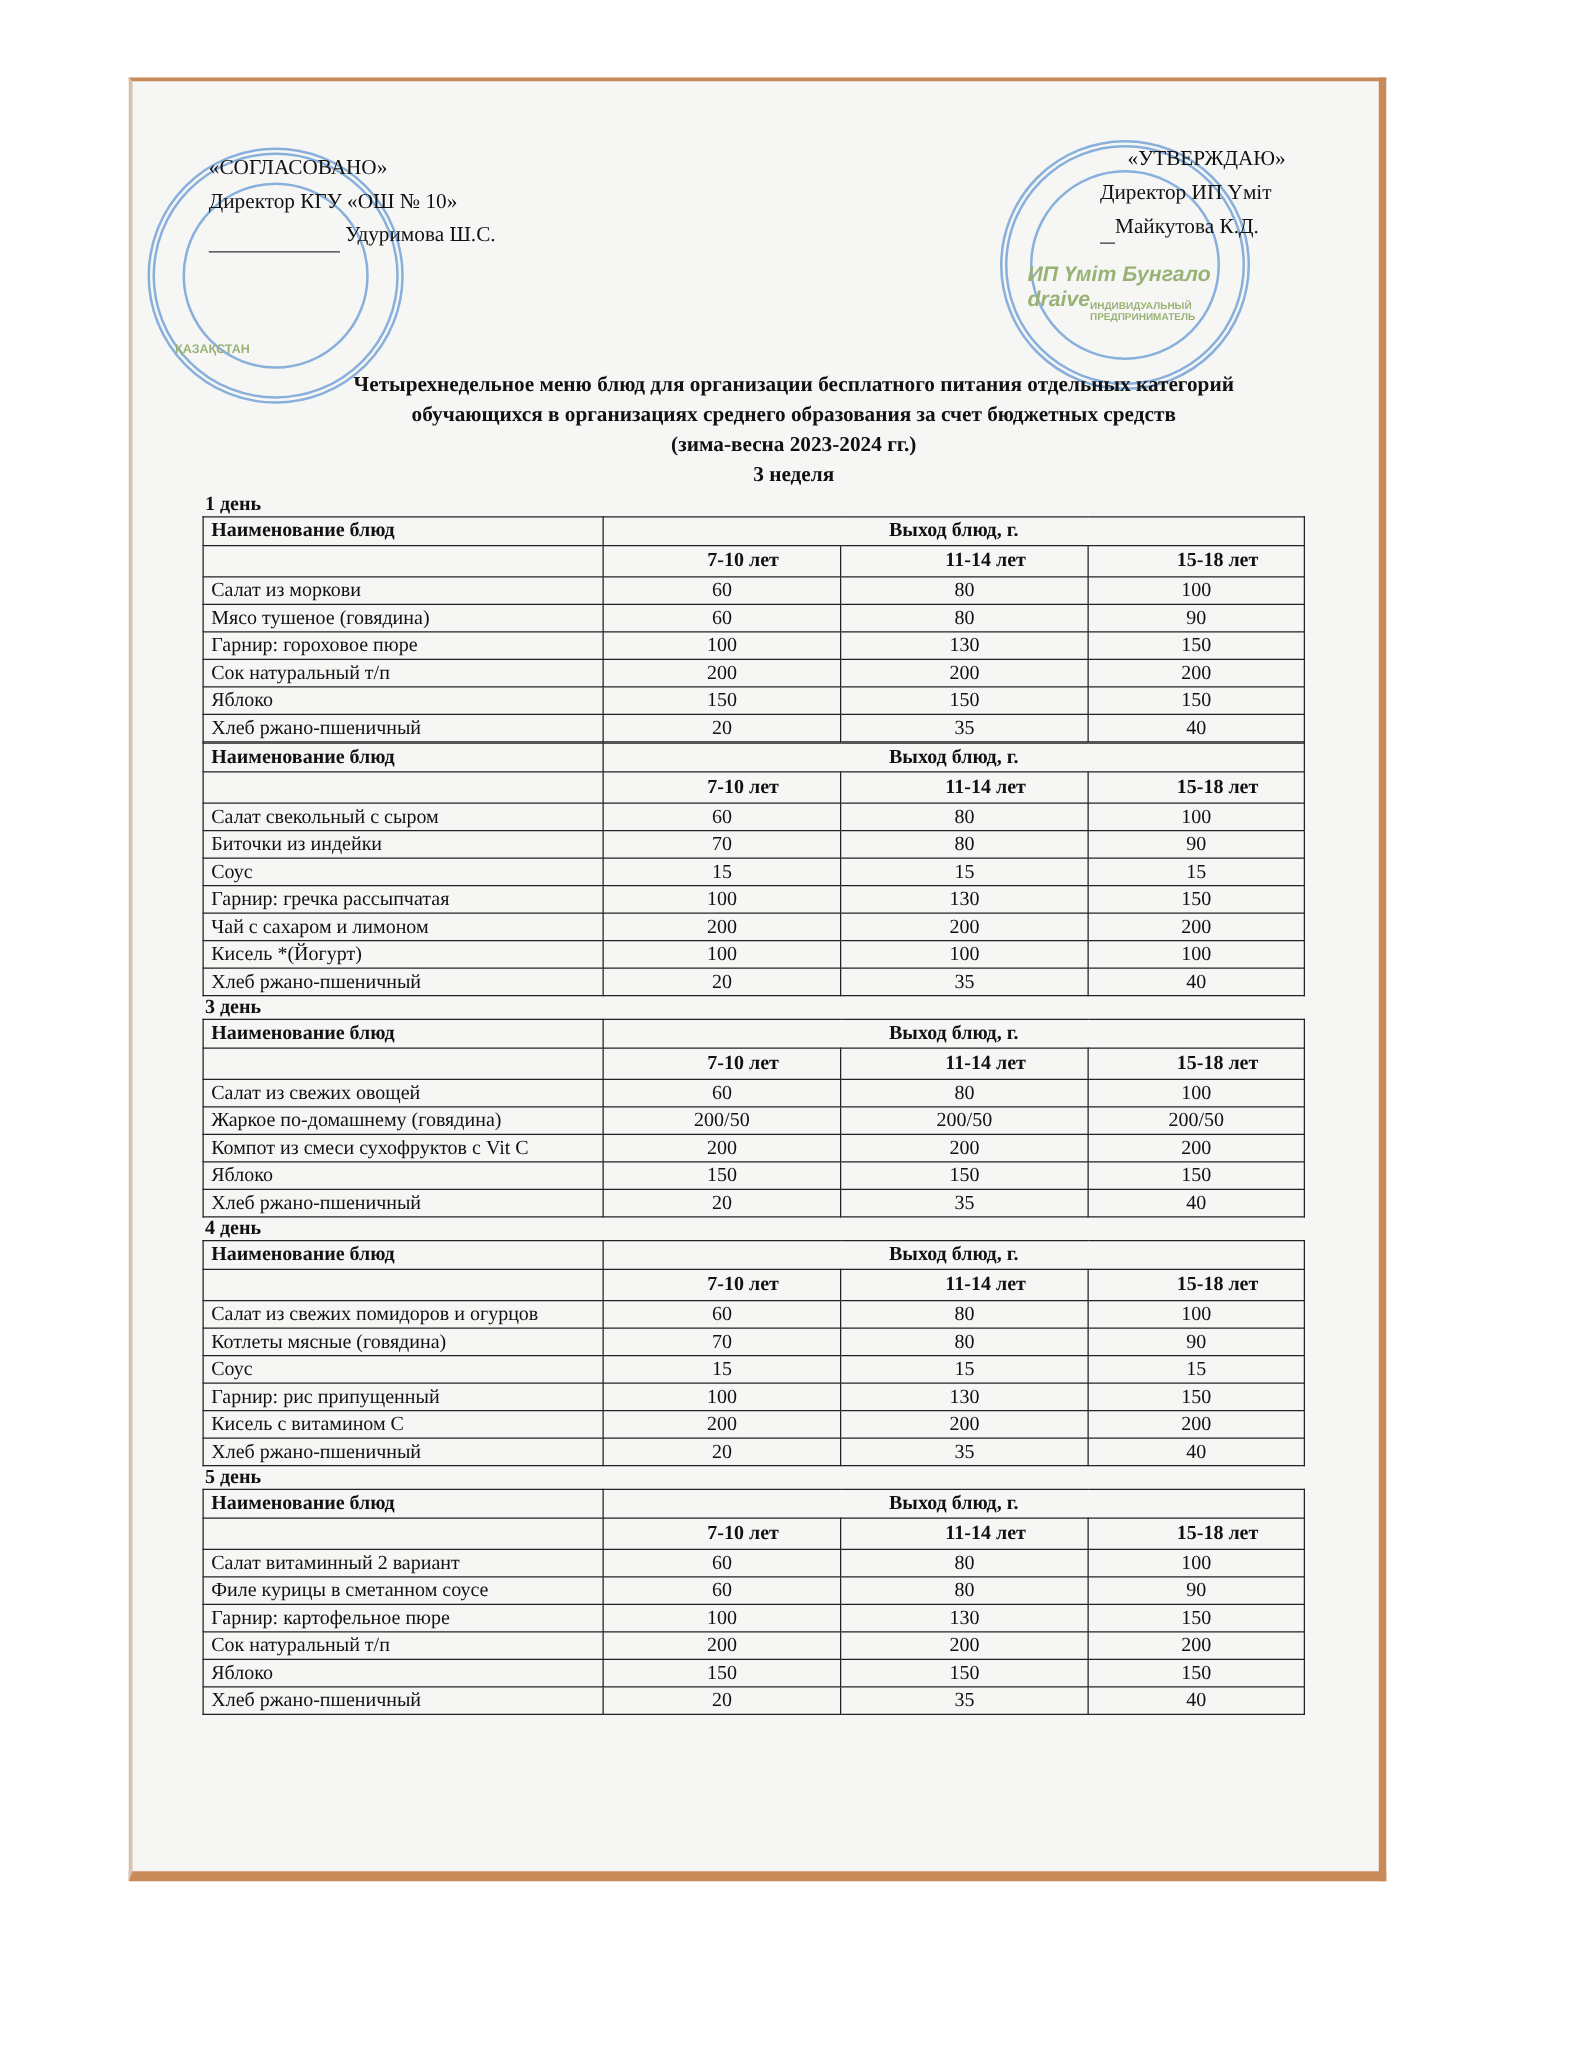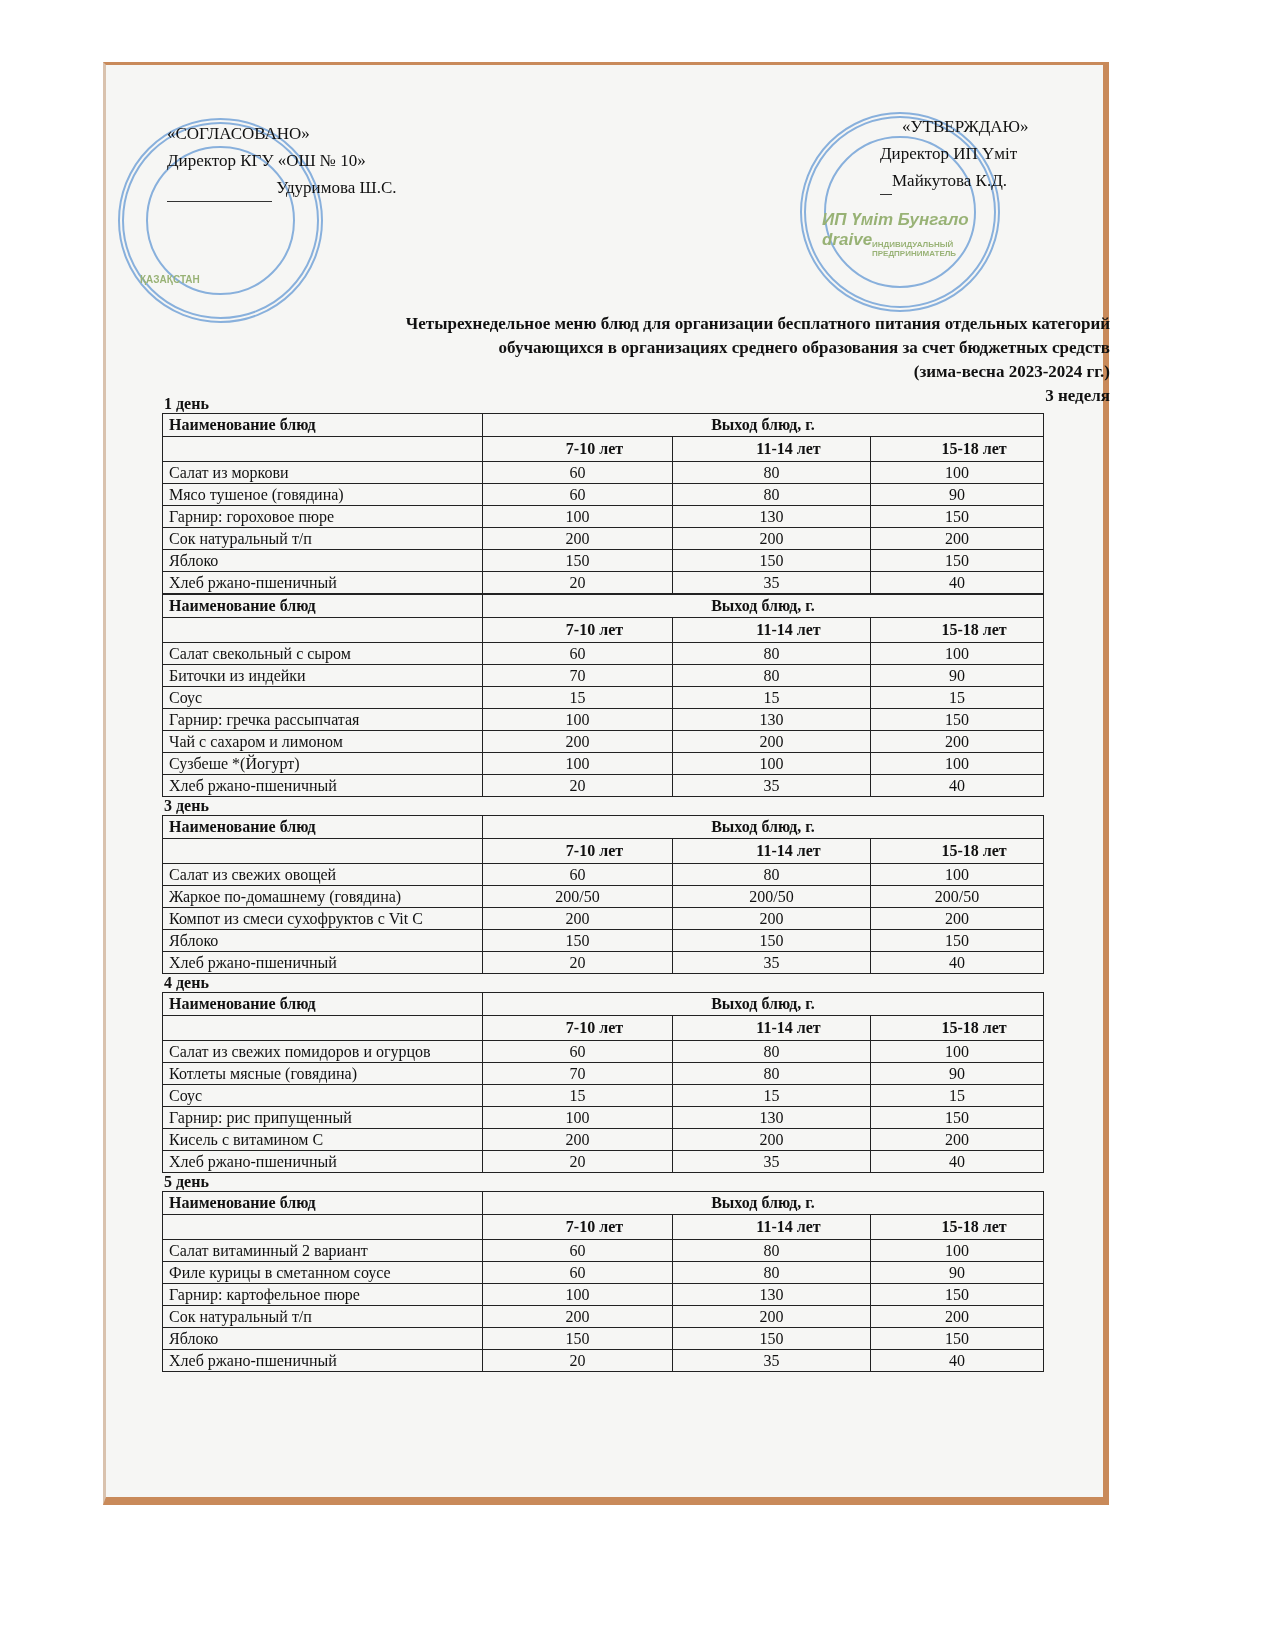--- a/index.html
+++ b/index.html
@@ -24,21 +24,21 @@
   .stamp .label {
     position: absolute; left: 16px; right: 0; text-align: left;
     font-family: "Liberation Sans", sans-serif; color: #4d7c0f; font-weight: bold;
   }
   .stamp-left { left: 118px; top: 118px; width: 205px; height: 205px; }
   .stamp-right { left: 800px; top: 112px; width: 200px; height: 200px; }
   .approval-left { position: absolute; left: 167px; top: 120px; font-size: 17px; line-height: 27px; }
   .approval-right { position: absolute; left: 880px; top: 113px; font-size: 17px; line-height: 27px; text-align: left; }
   .approval-left .sig, .approval-right .sig { display: inline-block; border-bottom: 1px solid #333; }
   .title-block {
-    position: absolute; left: 160px; width: 950px; top: 312px; text-align: right;
+    position: absolute; left: 160px; width: 950px; top: 296px; text-align: center;
     font-weight: bold; font-size: 17px; line-height: 24px; font-family: "Liberation Serif", serif;
   }
   .title-block div { white-space: nowrap; }
   .days { position: absolute; left: 162px; top: 395px; width: 881px; }
   .day-label { font-weight: bold; font-size: 16px; line-height: 18px; height: 18px; padding-left: 2px; }
   table.menu { width: 881px; border-collapse: collapse; table-layout: fixed; font-size: 16px; }
   table.menu td { border: 1px solid #222; padding: 0 6px; height: 21px; line-height: 20px; vertical-align: bottom; }
   table.menu td.num { text-align: center; }
   table.menu .h1 td { font-weight: bold; height: 22px; vertical-align: middle; }
   table.menu .h2 td { font-weight: bold; height: 24px; vertical-align: middle; text-align: center; padding-left: 40px; }
@@ -186,21 +186,21 @@
             <td class="num">130</td>
             <td class="num">150</td>
           </tr>
       <tr>
             <td>Чай с сахаром и лимоном</td>
             <td class="num">200</td>
             <td class="num">200</td>
             <td class="num">200</td>
           </tr>
       <tr>
-            <td>Сузбеше *(Йогурт)</td>
+            <td>Кисель *(Йогурт)</td>
             <td class="num">100</td>
             <td class="num">100</td>
             <td class="num">100</td>
           </tr>
       <tr>
             <td>Хлеб ржано-пшеничный</td>
             <td class="num">20</td>
             <td class="num">35</td>
             <td class="num">40</td>
           </tr>

